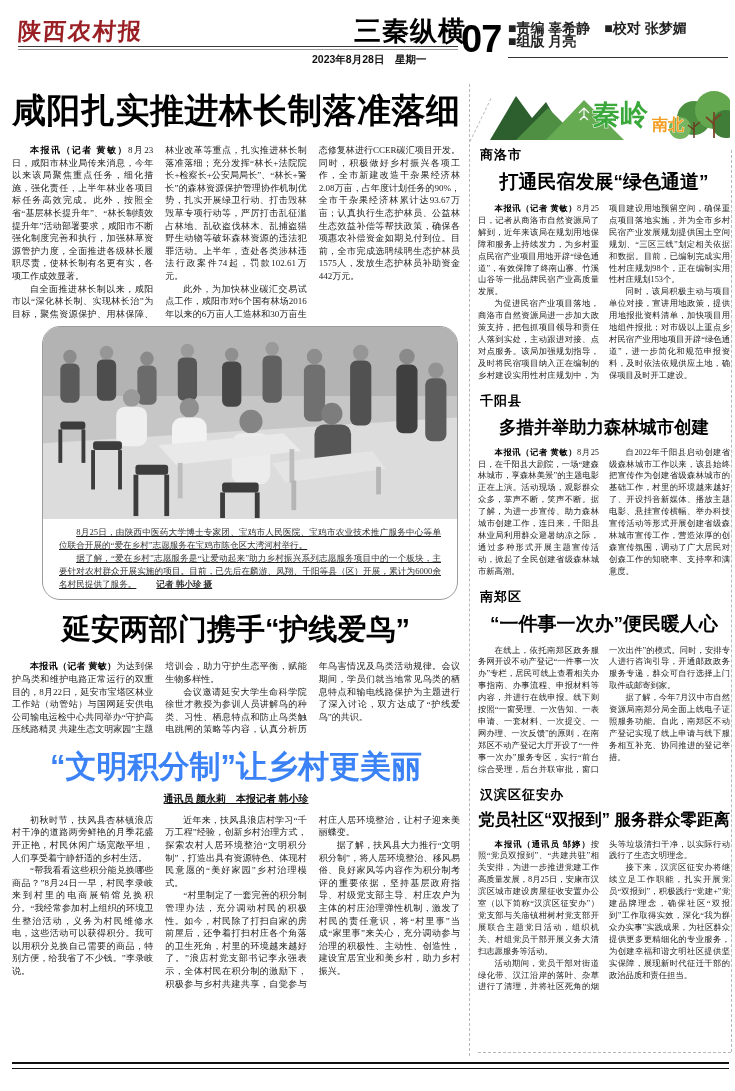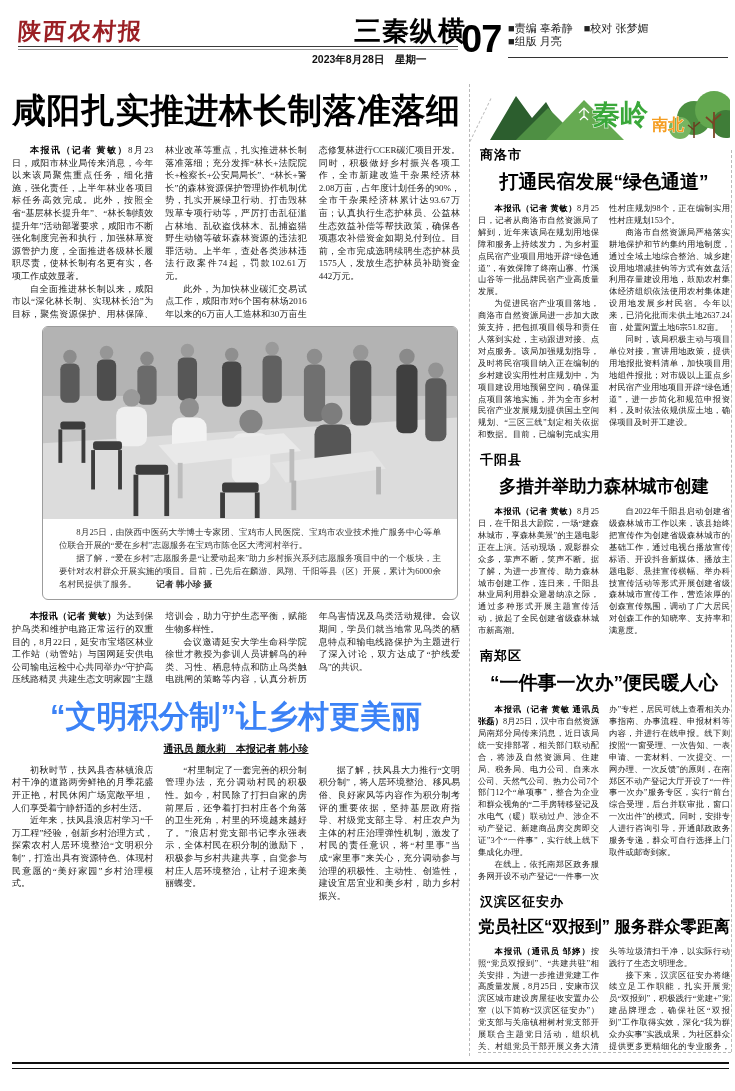--- a/index.html
+++ b/index.html
@@ -18,21 +18,21 @@
   .logo-rule{ position:absolute; left:18px; top:46px; width:440px; height:4px;
     border-top:1.5px solid #3a3a3a; border-bottom:1px solid #9a9a9a; }
   .section-title{ position:absolute; left:352px; top:13px; width:116px; text-align:center;
     font-size:27px; font-weight:900; letter-spacing:1px; color:#000;
     font-family:"Liberation Sans","DejaVu Sans",sans-serif; }
   .issue-date{ position:absolute; left:312px; top:53px; width:146px; text-align:left;
     font-size:10.5px; font-weight:bold; color:#111;
     font-family:"Liberation Sans","DejaVu Sans",sans-serif; }
   .pageno{ position:absolute; left:461px; top:18px; font-size:38px; font-weight:900;
     letter-spacing:-1px; color:#000; font-family:"Liberation Sans","DejaVu Sans",sans-serif; }
-  .credits{ position:absolute; left:508px; top:22px; font-size:11px; font-weight:normal;
+  .credits{ position:absolute; left:508px; top:22px; font-size:14px; font-weight:bold;
     line-height:13px; color:#222; font-family:"Liberation Sans","DejaVu Sans",sans-serif; }
   .credits-rule{ position:absolute; left:508px; top:57px; width:220px; border-top:1px solid #333; }
   
   .banner{ position:absolute; left:488px; top:82px; width:242px; height:60px; }
   .banner svg{ display:block; width:100%; height:100%; }
   .banner-dash{ position:absolute; left:480px; top:96px; height:48px; width:0;
     border-left:1px dashed #bdbdbd; transform:rotate(26deg); }
   
   .divider-v{ position:absolute; border-left:1px dashed #b8b8b8; }
   .dv-mid{ left:469px; top:84px; height:972px; }
@@ -47,22 +47,22 @@
   .headline-lg{ font-size:29px; font-weight:900; text-align:center; color:#000;
     font-family:"Liberation Sans","DejaVu Sans",sans-serif; margin:6px 0 10px; white-space:nowrap; }
   .headline-lg2{ font-size:31px; font-weight:900; text-align:center; color:#3b82f6;
     font-family:"Liberation Sans","DejaVu Sans",sans-serif; margin:10px 0 4px; white-space:nowrap; }
   .byline{ text-align:center; font-size:10px; color:#111; margin-bottom:8px; font-weight:bold;text-decoration:underline; }
   .article{ column-count:3; column-gap:12px; font-size:9px; line-height:12.6px;
     text-align:justify; color:#222; margin-bottom:6px; }
   .article p{ text-indent:2em; margin:0; }
   .article b{ font-weight:bold; color:#000; }
   
-  .photo-frame{ margin:6px 2px 10px 30px; border:1.5px solid #9c9c9c; border-radius:6px;
-    overflow:hidden; background:#fff; }
+  .photo-frame{ margin:6px 2px 10px 30px; border:1.5px solid #9c9c9c; border-radius:18px;
+    overflow:hidden; background:#fff;text-decoration:underline; }
   .photo-frame svg{ display:block; width:100%; height:192px; }
   .photo-caption{ padding:7px 16px 8px; font-size:8.6px; line-height:13px; color:#333; text-align:justify; }
   .photo-caption p{ text-indent:2em; margin:0; }
   .photo-credit{ margin-left:20px; font-weight:bold; white-space:nowrap;margin-top:24px; }
   
   .right-col{ position:absolute; left:478px; top:146px; width:252px; height:904px; overflow:hidden; }
   .r-article{ margin-bottom:10px; }
   .region{ font-size:13px; font-weight:900; color:#000; margin:0 0 5px 2px;
     font-family:"Liberation Serif","DejaVu Serif",serif; letter-spacing:1px; }
   .r-headline{ text-align:center; font-weight:900; color:#000; margin:2px 0 8px;
@@ -184,64 +184,65 @@
             <rect x="184" y="168" width="5" height="26"></rect>
             <rect x="220" y="168" width="5" height="26"></rect>
         </g>
       </svg>
       <figcaption class="photo-caption">
         <p>8月25日，由陕西中医药大学博士专家团、宝鸡市人民医院、宝鸡市农业技术推广服务中心等单位联合开展的“爱在乡村”志愿服务在宝鸡市陈仓区大湾河村举行。</p>
         <p><span>据了解，“爱在乡村”志愿服务是“让爱动起来”助力乡村振兴系列志愿服务项目中的一个板块，主要针对农村群众开展实施的项目。目前，已先后在麟游、凤翔、千阳等县（区）开展，累计为6000余名村民提供了服务。</span><span class="photo-credit">记者 韩小珍 摄</span></p>
       </figcaption>
     </figure>
 
+    <h2 class="headline-lg">延安两部门携手“护线爱鸟”</h2>
     <div class="article">
         <p><b>本报讯（记者 黄敏）</b>为达到保护鸟类和维护电路正常运行的双重目的，8月22日，延安市宝塔区林业工作站（动管站）与国网延安供电公司输电运检中心共同举办“守护高压线路精灵 共建生态文明家园”主题培训会，助力守护生态平衡，赋能生物多样性。</p>
         <p>会议邀请延安大学生命科学院徐世才教授为参训人员讲解鸟的种类、习性、栖息特点和防止鸟类触电跳闸的策略等内容，认真分析历年鸟害情况及鸟类活动规律。会议期间，学员们就当地常见鸟类的栖息特点和输电线路保护为主题进行了深入讨论，双方达成了“护线爱鸟”的共识。</p>
       </div>
 
     <h2 class="headline-lg2">“文明积分制”让乡村更美丽</h2>
     <div class="byline">通讯员 颜永莉　本报记者 韩小珍</div>
     <div class="article">
         <p>初秋时节，扶风县杏林镇浪店村干净的道路两旁鲜艳的月季花盛开正艳，村民休闲广场宽敞平坦，人们享受着宁静舒适的乡村生活。</p>
+        <p>“帮我看看这些积分能兑换哪些商品？”8月24日一早，村民李录岐来到村里的电商展销馆兑换积分。“我经常参加村上组织的环境卫生整治活动，义务为村民维修水电，这些活动可以获得积分。我可以用积分兑换自己需要的商品，特别方便，给我省了不少钱。”李录岐说。</p>
         <p>近年来，扶风县浪店村学习“千万工程”经验，创新乡村治理方式，探索农村人居环境整治“文明积分制”，打造出具有资源特色、体现村民意愿的“美好家园”乡村治理模式。</p>
         <p>“村里制定了一套完善的积分制管理办法，充分调动村民的积极性。如今，村民除了打扫自家的房前屋后，还争着打扫村庄各个角落的卫生死角，村里的环境越来越好了。”浪店村党支部书记李永强表示，全体村民在积分制的激励下，积极参与乡村共建共享，自觉参与村庄人居环境整治，让村子迎来美丽蝶变。</p>
         <p>据了解，扶风县大力推行“文明积分制”，将人居环境整治、移风易俗、良好家风等内容作为积分制考评的重要依据，坚持基层政府指导、村级党支部主导、村庄农户为主体的村庄治理弹性机制，激发了村民的责任意识，将“村里事”当成“家里事”来关心，充分调动参与治理的积极性、主动性、创造性，建设宜居宜业和美乡村，助力乡村振兴。</p>
       </div>
 
   </main>
 
   <aside class="right-col">
 
     <section class="r-article">
       <div class="region">商洛市</div>
       <h3 class="r-headline h-shangluo">打通民宿发展“绿色通道”</h3>
       <div class="r-body">
           <p><b>本报讯（记者 黄敏）</b>8月25日，记者从商洛市自然资源局了解到，近年来该局在规划用地保障和服务上持续发力，为乡村重点民宿产业项目用地开辟“绿色通道”，有效保障了终南山寨、竹溪山谷等一批品牌民宿产业高质量发展。</p>
           <p>为促进民宿产业项目落地，商洛市自然资源局进一步加大政策支持，把包抓项目领导和责任人落到实处，主动跟进对接、点对点服务。该局加强规划指导，及时将民宿项目纳入正在编制的乡村建设实用性村庄规划中，为项目建设用地预留空间，确保重点项目落地实施，并为全市乡村民宿产业发展规划提供国土空间规划、“三区三线”划定相关依据和数据。目前，已编制完成实用性村庄规划98个，正在编制实用性村庄规划153个。</p>
-          <p>商洛市自然资源局严格落实耕地保护和节约集约用地制度，通过全域土地综合整治、城乡建设用地增减挂钩等方式有效盘活利用存量建设用地，鼓励农村集体经济组织依法使用农村集体建设用地发展乡村民宿。今年以来，已消化批而未供土地2637.24亩，处置闲置土地6宗51.82亩。</p>
           <p>同时，该局积极主动与项目单位对接，宣讲用地政策，提供用地报批资料清单，加快项目用地组件报批；对市级以上重点乡村民宿产业用地项目开辟“绿色通道”，进一步简化和规范申报资料，及时依法依规供应土地，确保项目及时开工建设。</p>
         </div>
     </section>
 
     <section class="r-article">
       <div class="region">千阳县</div>
       <h3 class="r-headline h-qianyang">多措并举助力森林城市创建</h3>
       <div class="r-body">
           <p><b>本报讯（记者 黄敏）</b>8月25日，在千阳县大剧院，一场“建森林城市，享森林美景”的主题电影正在上演。活动现场，观影群众众多，掌声不断，笑声不断。据了解，为进一步宣传、助力森林城市创建工作，连日来，千阳县林业局利用群众避暑纳凉之际，通过多种形式开展主题宣传活动，掀起了全民创建省级森林城市新高潮。</p>
-          <p>自2022年千阳县启动创建省级森林城市工作以来，该县始终把宣传作为创建省级森林城市的基础工作，通过电视台播放宣传标语、开设抖音新媒体、播放主题电影、悬挂宣传横幅、举办科技宣传活动等形式开展创建省级森林城市宣传工作，营造浓厚的创森宣传氛围，调动了广大居民对创森工作的知晓率、支持率和满意度。</p>
+          <p>自2022年千阳县启动创建省级森林城市工作以来，该县始终把宣传作为创建省级森林城市的基础工作，村里的环境越来越好了、开设抖音新媒体、播放主题电影、悬挂宣传横幅、举办科技宣传活动等形式开展创建省级森林城市宣传工作，营造浓厚的创森宣传氛围，调动了广大居民对创森工作的知晓率、支持率和满意度。</p>
         </div>
     </section>
 
     <section class="r-article">
       <div class="region">南郑区</div>
       <h3 class="r-headline h-nanzheng">“一件事一次办”便民暖人心</h3>
       <div class="r-body">
-          <p><b>本报讯（记者 黄敏 通讯员 张磊）</b>8月25日，汉中市自然资源局南郑分局传来消息，近日该局统一安排部署，相关部门联动配合，将涉及自然资源局、住建局、税务局、电力公司、自来水公司、天然气公司、热力公司7个部门12个“单项事”，整合为企业和群众视角的“二手房转移登记及水电气（暖）联动过户、涉企不动产登记、新建商品房交房即交证”3个“一件事”，实行线上线下集成化办理。</p>
           <p>在线上，依托南郑区政务服务网开设不动产登记“一件事一次办”专栏，居民可线上查看相关办事指南、办事流程、申报材料等内容，并进行在线申报。线下则按照“一窗受理、一次告知、一表申请、一套材料、一次提交、一网办理、一次反馈”的原则，在南郑区不动产登记大厅开设了“一件事一次办”服务专区，实行“前台综合受理，后台并联审批，窗口一次出件”的模式。同时，安排专人进行咨询引导，开通邮政政务服务专递，群众可自行选择上门取件或邮寄到家。</p>
+          <p>据了解，今年7月汉中市自然资源局南郑分局全面上线电子证照服务功能。自此，南郑区不动产登记实现了线上申请与线下服务相互补充、协同推进的登记举措。</p>
         </div>
     </section>
 
     <section class="r-article">
       <div class="region">汉滨区征安办</div>
       <h3 class="r-headline h-hanbin">党员社区“双报到” 服务群众零距离</h3>
       <div class="r-body">
           <p><b>本报讯（通讯员 邹婷）</b>按照“党员双报到”、“共建共驻”相关安排，为进一步推进党建工作高质量发展，8月25日，安康市汉滨区城市建设房屋征收安置办公室（以下简称“汉滨区征安办”）党支部与关庙镇柑树村党支部开展联合主题党日活动，组织机关、村组党员干部开展义务大清扫志愿服务等活动。</p>
           <p>活动期间，党员干部对街道绿化带、汉江沿岸的落叶、杂草进行了清理，并将社区死角的烟头等垃圾清扫干净，以实际行动践行了生态文明理念。</p>
           <p>接下来，汉滨区征安办将继续立足工作职能，扎实开展党员“双报到”，积极践行“党建+”党建品牌理念，确保社区“双报到”工作取得实效，深化“我为群众办实事”实践成果，为社区群众提供更多更精细化的专业服务，为创建幸福和谐文明社区提供坚实保障，展现新时代征迁干部的政治品质和责任担当。</p>

